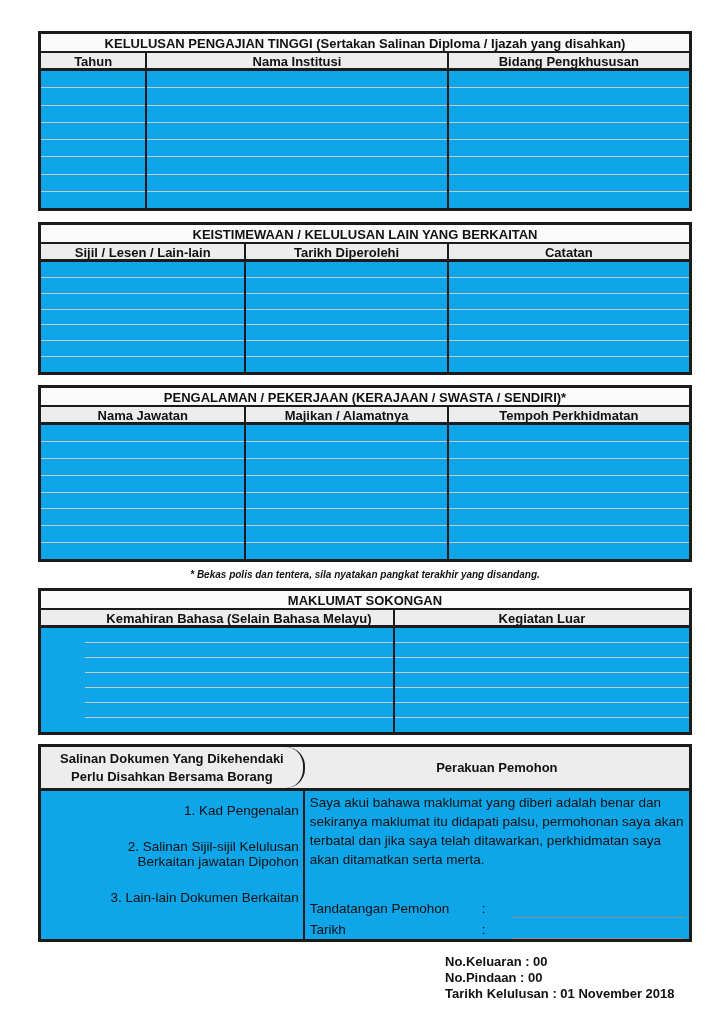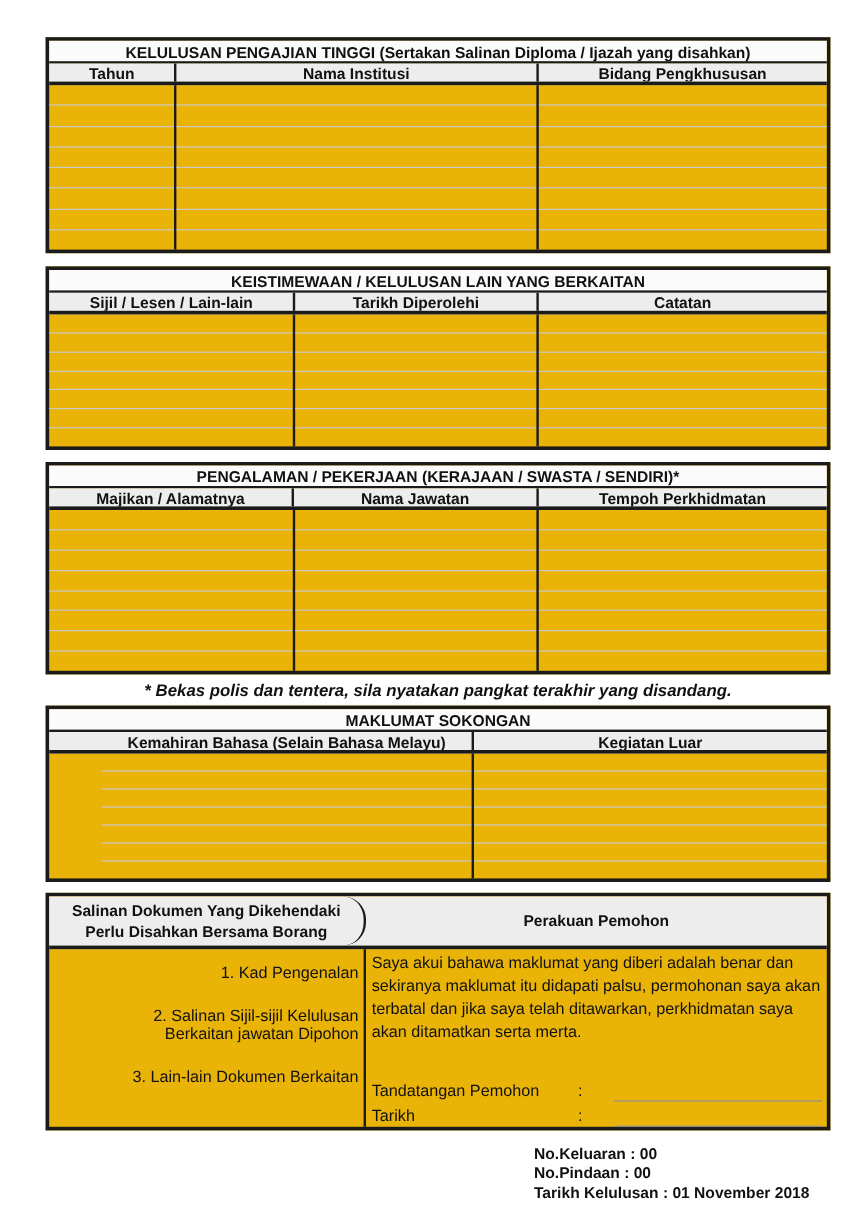--- a/index.html
+++ b/index.html
@@ -12,21 +12,21 @@
   html,body{background:#ffffff;}
   body{
     width:723px;height:1024px;
     font-family:"Liberation Sans","DejaVu Sans",sans-serif;
     color:#111;
     overflow:hidden;
   }
   .page{width:723px;height:1024px;padding:31px 31px 0 38px;background:#fff;}
 
   
-  .ftable{border:3px solid var(--border);width:654px;background:#eab308;}
+  .ftable{border:3px solid var(--border);width:654px;background:#0ea5e9;}
   .title-row{
     height:19px;line-height:19px;text-align:center;
     font-weight:bold;font-size:13px;
     background:var(--titlebg);
     border-bottom:2px solid var(--border);
   }
   .head-row{
     display:flex;height:18px;line-height:18px;
     border-bottom:3px solid var(--border);
     background:var(--hdrbg);
@@ -48,21 +48,21 @@
 
   .s1 .body-row{height:137px;}
   .s2 .body-row{height:110px;}
   .s3 .body-row{height:134px;}
   .s4 .body-row{height:104px;}
 
   .gap11{height:11px;} .gap10{height:10px;} .gap9{height:9px;}
 
   .note{
     width:654px;height:26px;line-height:26px;text-align:center;
-    font-size:14px;font-weight:bold;font-style:italic;
+    font-size:10px;font-weight:bold;font-style:italic;
   }
 
   
   .s5 .head-row5{
     display:flex;height:44px;border-bottom:3px solid var(--border);
     background:var(--hdrbg);
   }
   .s5 .h-left{
     width:40.7%;border-right:2px solid var(--border);
     display:flex;flex-direction:column;justify-content:center;
@@ -177,22 +177,22 @@
           <div class="blank-row"></div>
         </div>
     </div>
   </div>
 
   <div class="gap10"></div>
 
   <div class="ftable s3 s23">
     <div class="title-row">PENGALAMAN / PEKERJAAN (KERAJAAN / SWASTA / SENDIRI)*</div>
     <div class="head-row">
+      <div class="hc c1">Nama Jawatan</div>
       <div class="hc c2">Majikan / Alamatnya</div>
-      <div class="hc c1">Nama Jawatan</div>
       <div class="hc c3">Tempoh Perkhidmatan</div>
     </div>
     <div class="body-row">
       <div class="bc c1">
           <div class="blank-row"></div>
           <div class="blank-row"></div>
           <div class="blank-row"></div>
           <div class="blank-row"></div>
           <div class="blank-row"></div>
           <div class="blank-row"></div>

